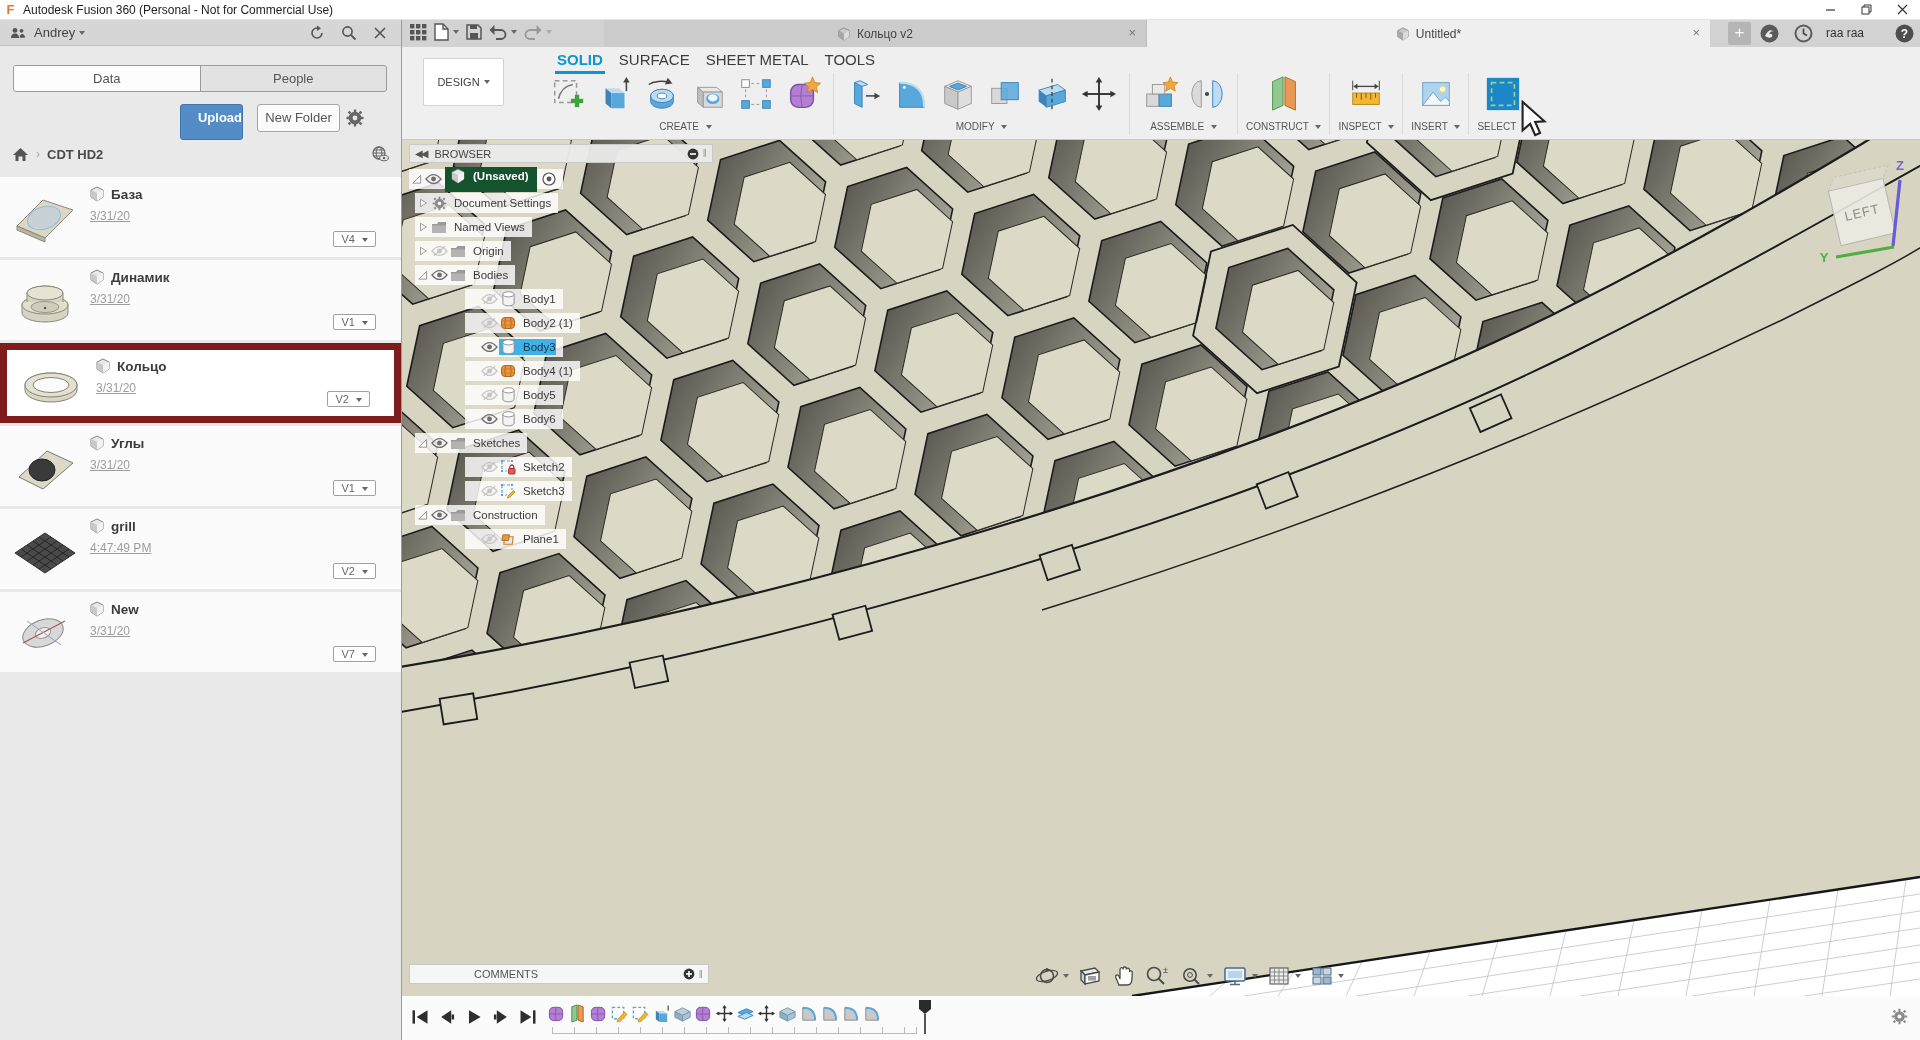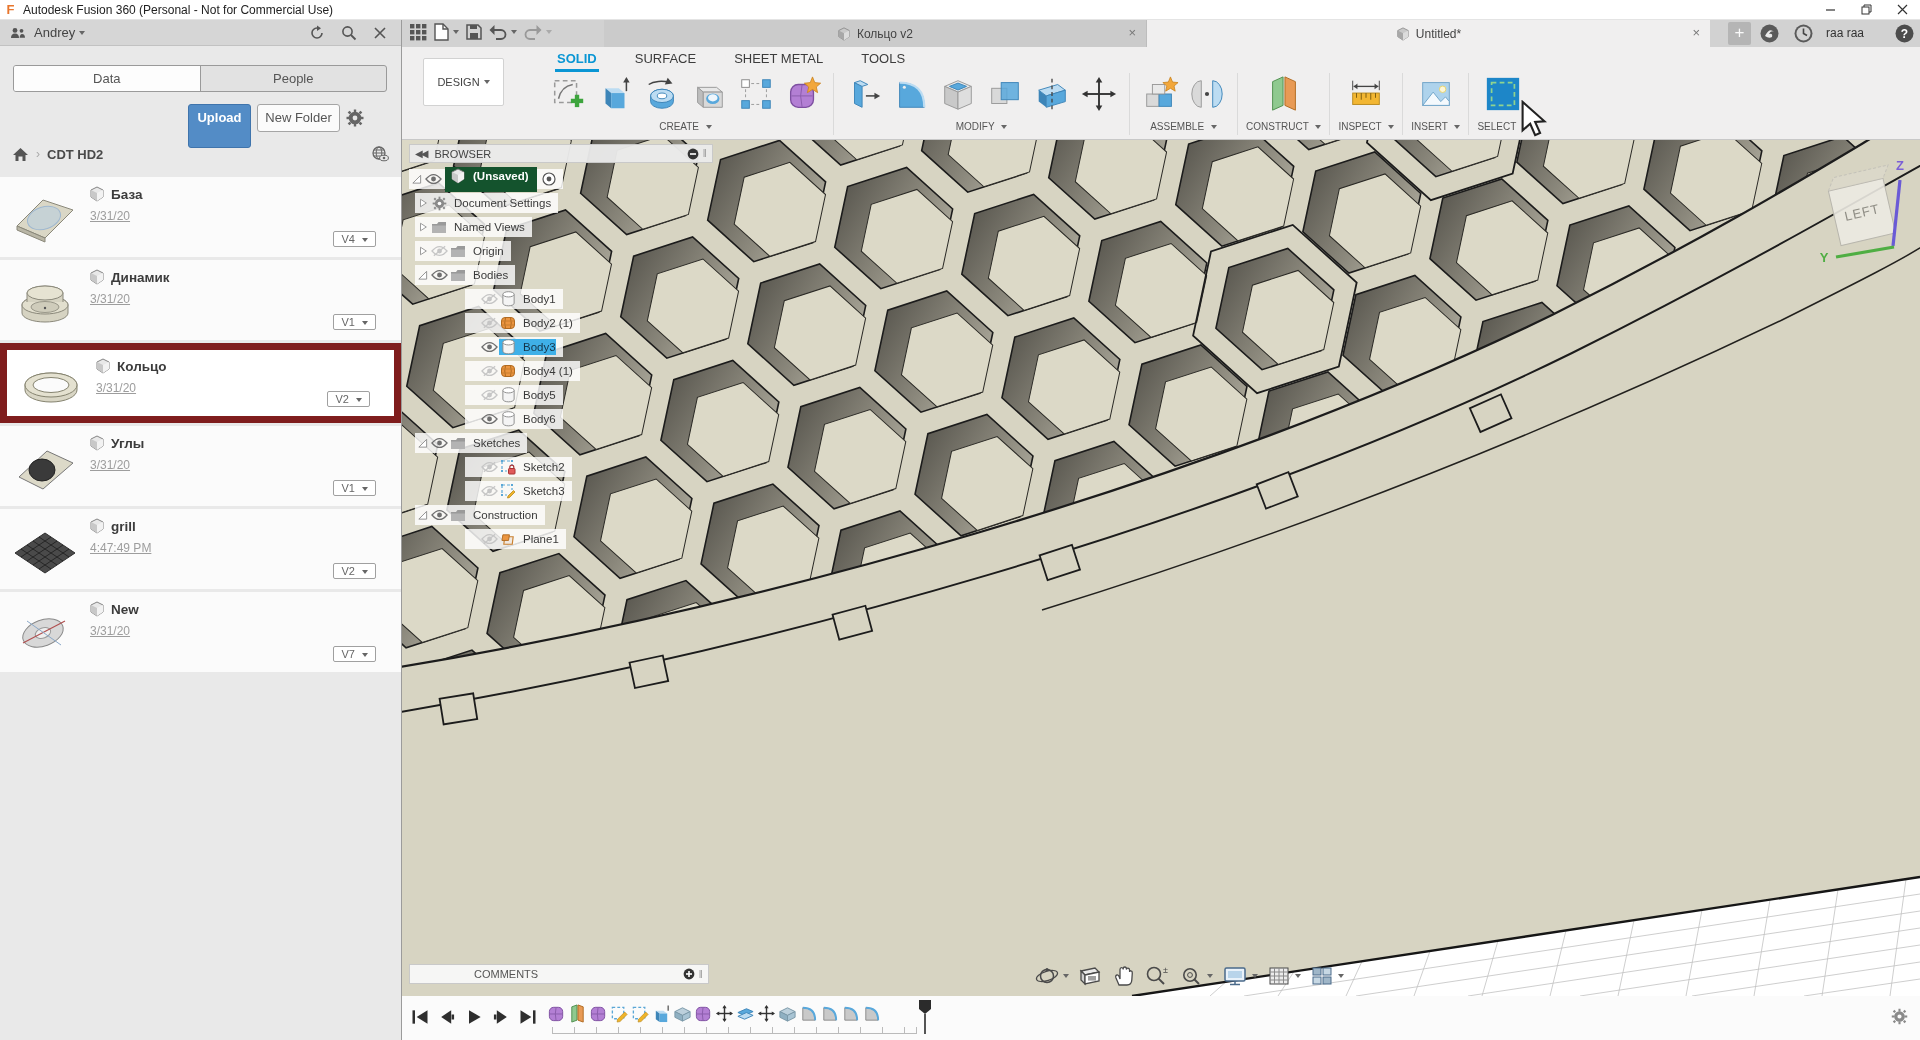--- a/index.html
+++ b/index.html
@@ -17,21 +17,21 @@
 
   
   #data-panel{position:absolute;left:0;top:20px;width:402px;bottom:0;background:#e9e9e9;border-right:1px solid #9b9b9b;}
   #dp-header{position:absolute;left:0;top:0;right:0;height:26px;background:#d6d6d6;border-bottom:1px solid #c2c2c2;display:flex;align-items:center;font-size:13px;color:#444;}
   #dp-header .hicon{margin-left:10px;}
   #dp-user{margin-left:8px;}
   .dp-hbtns{margin-left:auto;display:flex;align-items:center;gap:16px;margin-right:14px;color:#555;}
   #dp-tabs{position:absolute;left:13px;top:45px;width:374px;height:27px;border:1px solid #9a9a9a;border-radius:3px;display:flex;background:#e2e2e2;overflow:hidden;}
   .seg{flex:1;text-align:center;line-height:25px;font-size:13px;color:#555;}
   .seg.active{background:#fdfdfd;border-right:1px solid #9a9a9a;}
-  #btn-upload{position:absolute;left:188px;top:84px;width:63px;height:44px;background:#538cc6;border:1px solid #3f74ac;border-radius:3px;color:#fff;font-size:13px;font-weight:bold;text-align:center;line-height:26px;}
+  #btn-upload{position:absolute;left:180px;top:84px;width:63px;height:36px;background:#538cc6;border:1px solid #3f74ac;border-radius:3px;color:#fff;font-size:13px;font-weight:bold;text-align:right;line-height:26px;}
   #btn-newfolder{position:absolute;left:257px;top:84px;width:83px;height:28px;background:#fbfbfb;border:1px solid #a5a5a5;border-radius:3px;color:#555;font-size:13px;text-align:center;line-height:26px;}
   #dp-gear{position:absolute;left:346px;top:89px;}
   #dp-crumb{position:absolute;left:12px;top:122px;right:12px;height:24px;display:flex;align-items:center;font-size:13px;color:#444;}
   #dp-crumb .sep{color:#aaa;margin:0 7px;font-size:12px;}
   #dp-crumb .glb{margin-left:auto;}
   #file-list{position:absolute;left:0;top:157px;right:0;}
   .fitem{position:relative;height:80px;margin-bottom:3px;background:#fbfbfb;border:1px solid #fbfbfb;}
   .fitem.sel{background:#ffffff;border:7px solid #7f1d1d;}
   .fthumb{position:absolute;left:10px;top:10px;width:68px;height:58px;}
   .fcube{position:absolute;left:88px;top:8px;width:16px;height:16px;}
@@ -49,21 +49,21 @@
   .dtab .tx{position:absolute;right:10px;top:6px;color:#777;font-size:13px;line-height:14px;}
   .dtab .tcube{margin-right:6px;}
   #tb-plus{position:absolute;left:1326px;top:2px;width:23px;height:23px;background:#b5b5b5;color:#fafafa;font-size:17px;line-height:22px;text-align:center;border-radius:2px;}
   #tb-ext,#tb-clock,#tb-help{position:absolute;top:3px;}
   #tb-ext{left:1357px;}#tb-clock{left:1391px;}
   #tb-user{position:absolute;left:1424px;top:6px;font-size:12px;color:#333;}
   #tb-help{left:1492px;}
 
   #ribbon{position:absolute;left:402px;top:47px;right:0;height:93px;background:#f0efef;border-bottom:1px solid #c8c8c8;}
   #design-box{position:absolute;left:21px;top:11px;width:81px;height:48px;background:#fff;border:1px solid #d2d2d2;border-radius:2px;display:flex;align-items:center;justify-content:center;font-size:11px;color:#444;}
-  #ribbon-tabs{position:absolute;left:153px;top:2px;display:flex;gap:34px;font-size:13px;color:#3c3c3c;}
+  #ribbon-tabs{position:absolute;left:153px;top:2px;display:flex;gap:12px;font-size:15px;color:#3c3c3c;}
   #ribbon-tabs .rtab{padding:2px 2px 3px;}
   #ribbon-tabs .rtab.active{color:#0a96d4;font-weight:bold;border-bottom:3px solid #0a96d4;}
   #ribbon-groups{position:absolute;left:138px;top:24px;display:flex;align-items:flex-start;}
   .rgroup{display:flex;flex-direction:column;align-items:center;padding:0 6px;}
   .ricons{display:flex;gap:3px;height:46px;align-items:center;}
   .rtile{width:44px;height:44px;display:flex;align-items:center;justify-content:center;position:relative;}
   .rtile svg{width:38px;height:38px;}
   .rglabel{margin-top:4px;font-size:10px;color:#555;}
   .rsep{width:1px;align-self:stretch;background:#dadada;margin:2px 2px 0;height:62px;}
   #cursor{position:absolute;right:-6px;bottom:-4px;width:16px;height:20px;}

